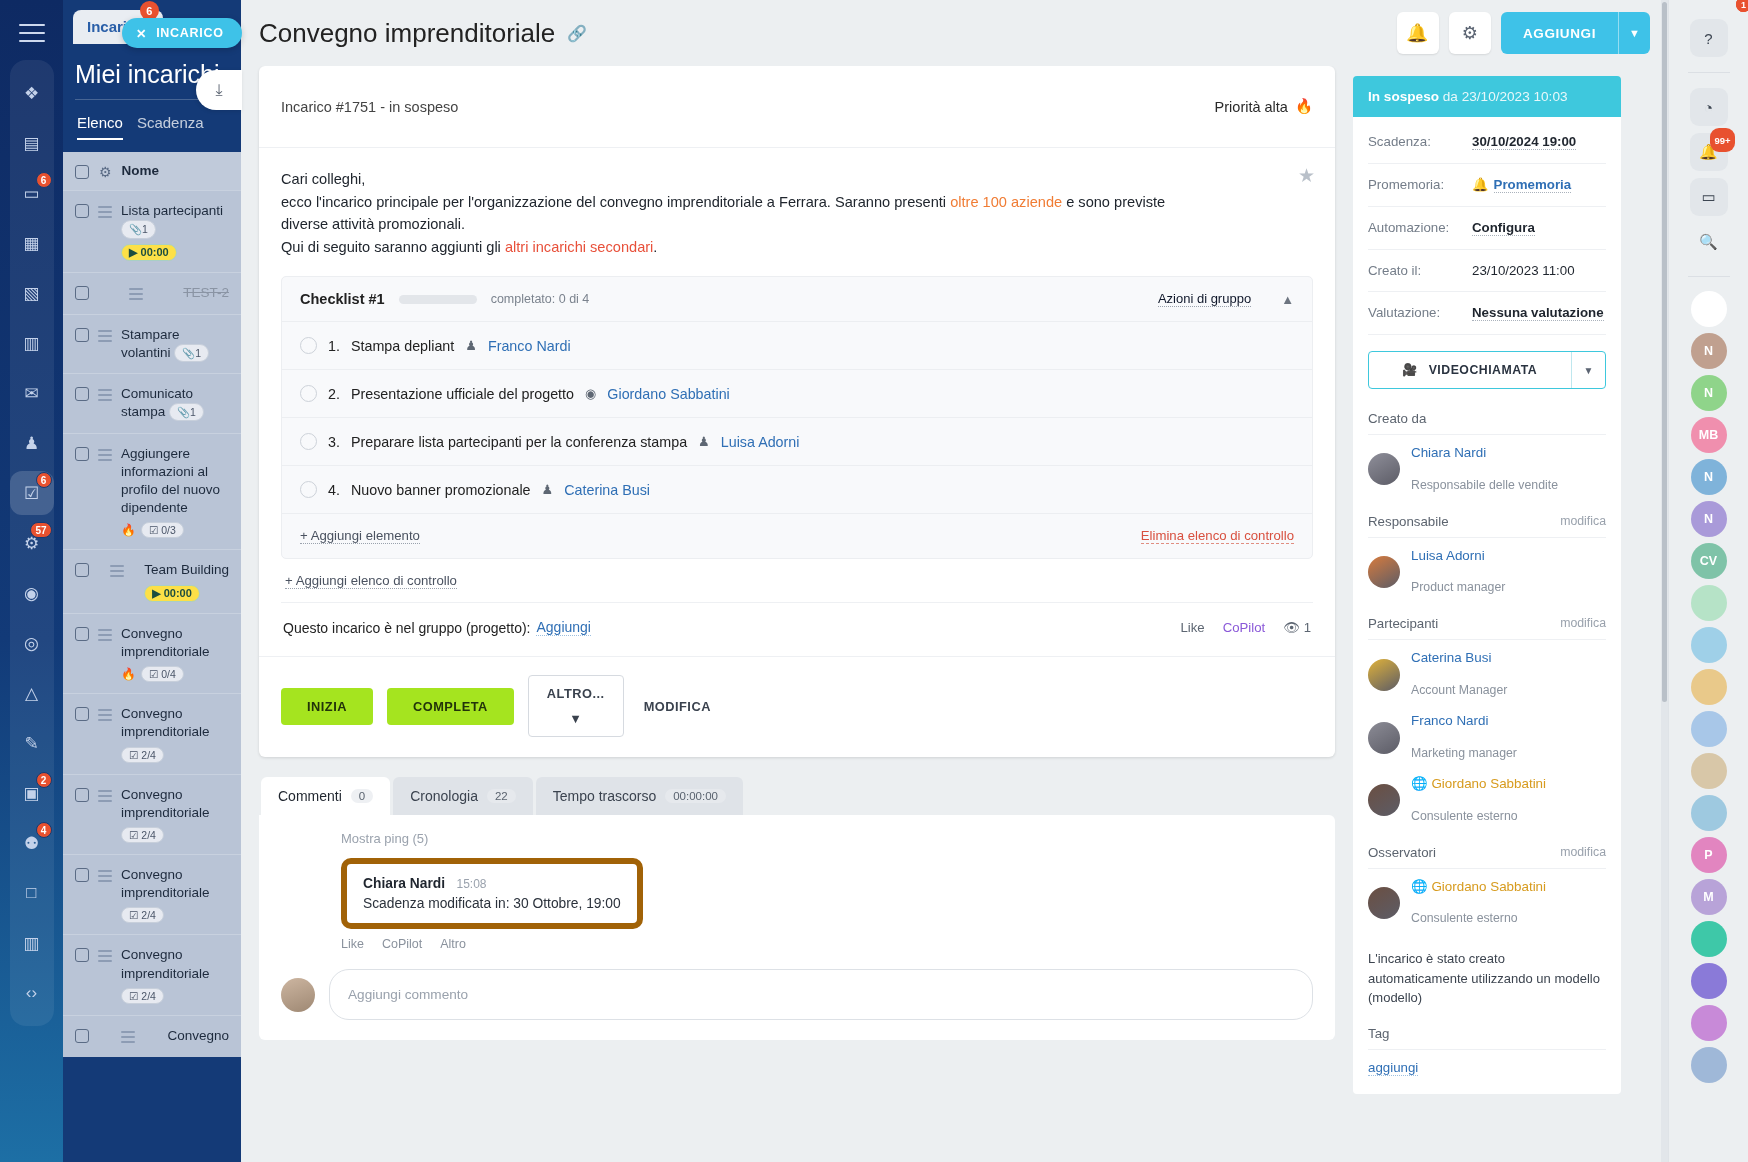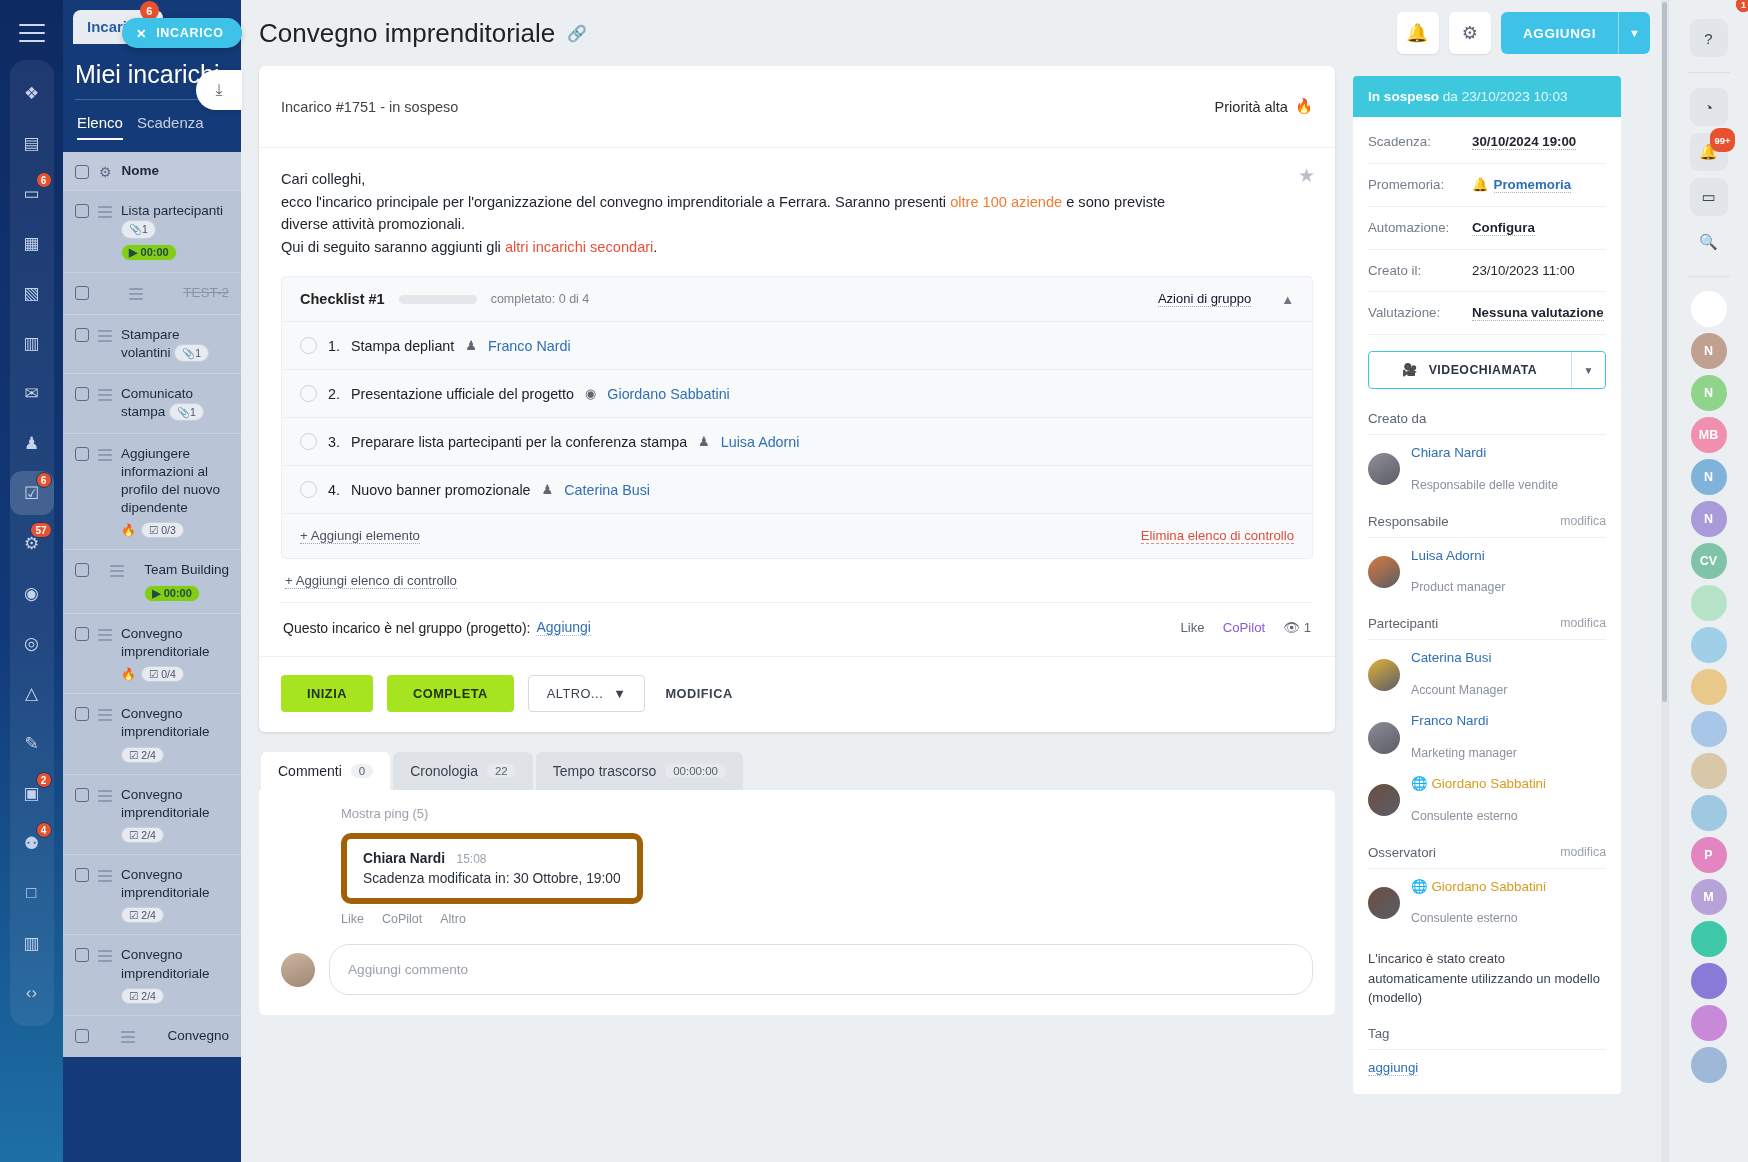--- a/index.html
+++ b/index.html
@@ -58,21 +58,21 @@
   .pl-row { display:flex; gap:9px; padding: 11px 12px; border-top: 1px solid rgba(255,255,255,.22); align-items:flex-start;justify-content:space-between; }
   .cbx { width: 14px; height: 14px; border: 1.6px solid #5a6b85; border-radius: 3px; flex: none; margin-top: 2px; }
   .grip { width: 14px; flex:none; margin-top: 4px; }
   .grip i { display:block; height:2px; background:#8d9cb4; margin-bottom:3px; border-radius:2px; }
   .gear { color:#5a6b85; font-size: 14px; margin-top:1px; }
   .pl-name { font-size: 13.5px; color: #1d2a3d; line-height: 1.35; }
   .pl-name.strike { text-decoration: line-through; color:#8a94a4; }
   .chips { display:flex; flex-wrap:wrap; gap:5px; margin-top:5px; align-items:center; }
   .chip { background: rgba(255,255,255,.65); border:1px solid #c7cfdb; border-radius:10px;
           font-size: 10.5px; color:#4a5568; padding: 1px 7px; display:inline-flex; gap:3px; align-items:center; }
-  .chip.time { background:#84cc16; border-color:#a8cfc5; color:#1d4d40; font-weight:bold; font-size:11px; }
+  .chip.time { background:#fde047; border-color:#a8cfc5; color:#1d4d40; font-weight:bold; font-size:11px; }
   .flame { font-size: 12px; }
 
   
   .topbar { position:absolute; left:241px; top:0; right:80px; height: 66px; background:#eceff1; display:flex; align-items:center; padding: 0 18px; }
   .ttl { font-size: 26px; color: #222; font-weight: normal; }
   .link-ic { margin-left: 12px; color:#8a97a6; font-size:16px; }
   .top-right { margin-left:auto; display:flex; align-items:center; gap: 10px; }
   .sq-btn { width: 42px; height: 42px; background:#fff; border-radius: 6px; display:flex;
             align-items:center; justify-content:center; color:#5b6472; font-size:18px;
             box-shadow: 0 1px 2px rgba(0,0,0,.10); }
@@ -123,22 +123,22 @@
   .lnk-red { margin-left:auto; color:#d8503f; border-bottom:1px dashed #e08d80; }
   .add-chk { padding: 14px 4px 2px; font-size: 13.2px; }
   .grp-row { display:flex; align-items:center; padding: 16px 2px 14px; border-top:1px solid #eef0f3; margin-top: 12px; font-size: 14px; color:#222; }
   .grp-right { margin-left:auto; display:flex; align-items:center; gap: 18px; font-size: 13.2px; color:#5d6672; }
   .copilot { color:#8a58d8; }
   .blue-link { color:#2f6fb5; border-bottom:1px dotted #9ec0e0; }
 
   .btn-row { display:flex; align-items:center; gap: 14px; padding: 18px 22px 20px; border-top:1px solid #eef0f3; }
   .gbtn { background:#a5e41f; color:#22330a; font-weight:bold; font-size: 12.8px; letter-spacing:.5px;
           padding: 11px 26px; border-radius: 4px; }
-  .wbtn { background:#fff; border:1px solid #d6dae0; color:#3a424e; font-weight:normal; font-size: 12.8px;
-          letter-spacing:.5px; padding: 10px 18px; border-radius: 4px; display:flex; align-items:center; gap:10px; }
+  .wbtn { background:#fff; border:1px solid #d6dae0; color:#3a424e; font-weight:bold; font-size: 12.8px;
+          letter-spacing:.5px; padding: 10px 18px; border-radius: 4px; display:flex; align-items:center; gap:10px;flex-direction:column; }
   .tbtn { color:#3a424e; font-weight:bold; font-size: 12.8px; letter-spacing:.5px; padding: 10px 6px; }
 
   
   .tabs { display:flex; gap: 3px; margin-top: 20px; padding-left: 2px; }
   .tab { background:#dfe3e8; color:#3b434f; font-size: 14px; padding: 11px 17px; border-radius: 6px 6px 0 0;
          display:flex; align-items:center; gap: 9px; }
   .tab.act { background:#fff; color:#1f252e; }
   .tpill { background:#e6e9ed; border-radius: 9px; font-size: 11.5px; padding: 1px 8px; color:#5a636f; }
   .tab.act .tpill { background:#eef0f3; }
   .cbox { background:#fff; border-radius: 0 6px 6px 6px; padding: 16px 22px 20px; }

